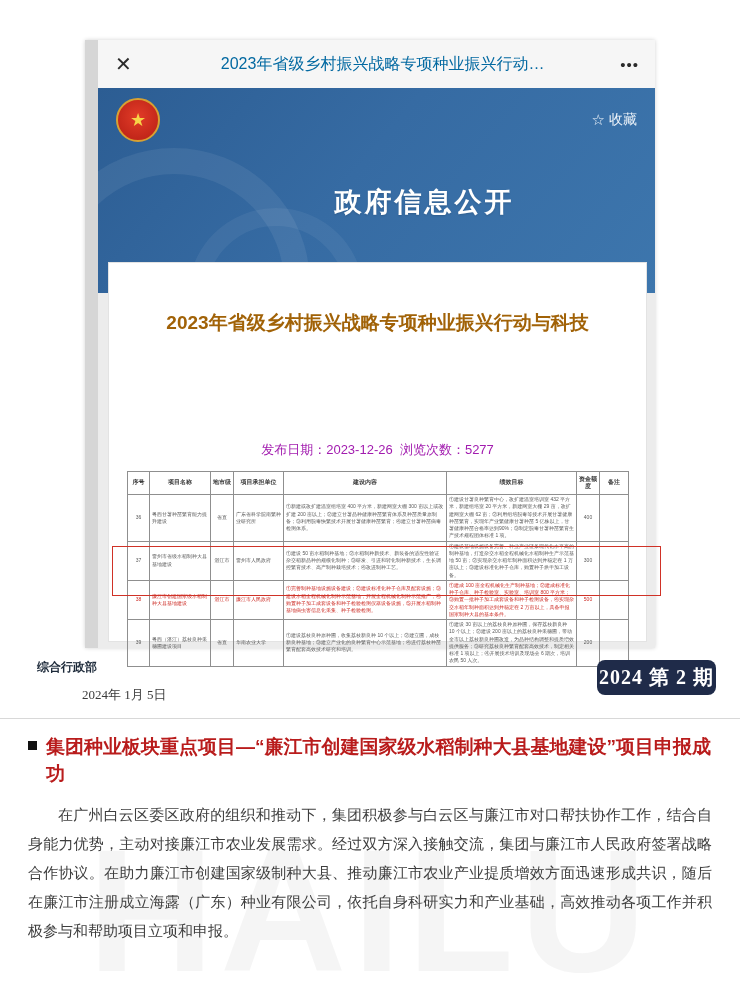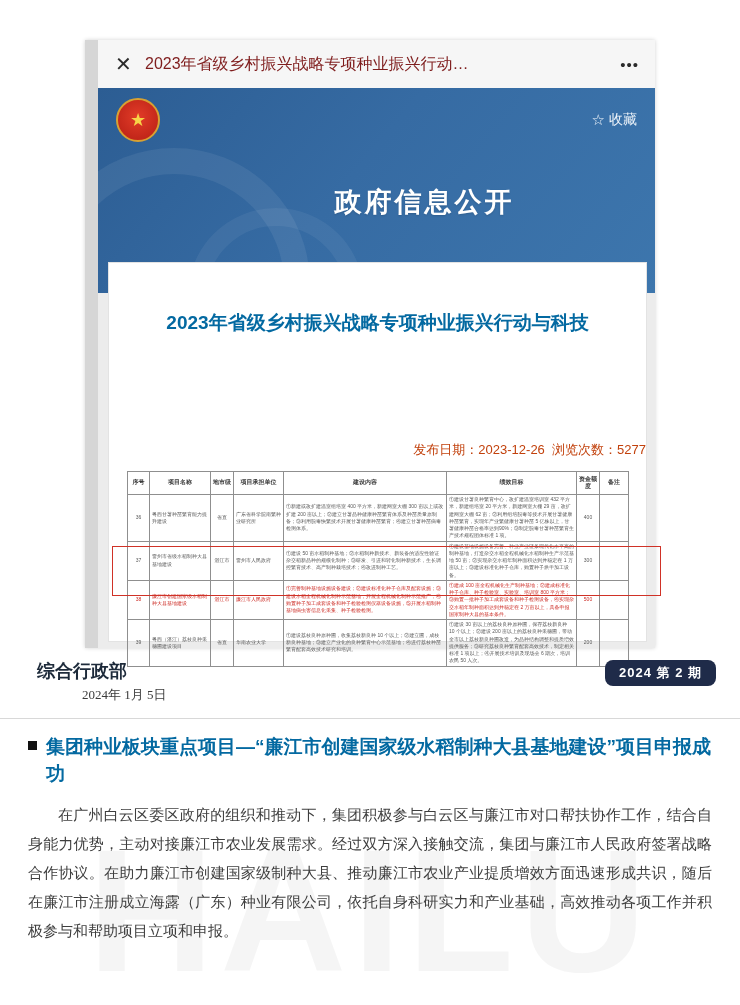--- a/index.html
+++ b/index.html
@@ -8,21 +8,21 @@
 
   
   .shot{position:absolute;left:85px;top:40px;width:570px;height:608px;background:#ececec;
     box-shadow:0 0 4px rgba(0,0,0,.18);}
   .shot-leftstrip{position:absolute;left:0;top:0;width:13px;height:608px;background:#d6d6d6;}
   .shot-inner{position:absolute;left:13px;top:0;width:557px;height:608px;}
 
   .browser-bar{position:absolute;left:0;top:0;width:557px;height:48px;background:#f6f6f6;
     display:flex;align-items:center;}
   .close-x{font-size:20px;color:#2b2b2b;margin-left:17px;width:30px;}
-  .browser-title{flex:1;text-align:left;font-size:16px;color:#7f1d1d;white-space:nowrap;
+  .browser-title{flex:1;text-align:center;font-size:16px;color:#0369a1;white-space:nowrap;
     overflow:hidden;}
   .dots{font-size:15px;color:#2b2b2b;margin-right:16px;letter-spacing:1px;}
 
   .gov-header{position:absolute;left:0;top:48px;width:557px;height:205px;overflow:hidden;
     background:linear-gradient(130deg,#2c5d93 0%,#366ba3 45%,#3d76ad 100%);}
   .gov-header .deco1{position:absolute;left:-60px;top:60px;width:220px;height:220px;border-radius:50%;
     border:26px solid rgba(255,255,255,.07);}
   .gov-header .deco2{position:absolute;left:90px;top:120px;width:140px;height:140px;border-radius:50%;
     border:18px solid rgba(255,255,255,.06);}
   .gov-nav{position:absolute;left:0;top:8px;width:557px;height:48px;display:flex;align-items:center;}
@@ -30,49 +30,49 @@
     border:2px solid #d8a132;margin-left:18px;display:flex;align-items:center;justify-content:center;
     color:#f7d448;font-size:18px;line-height:1;}
   .site-name{color:#ffffff;font-size:17px;font-weight:bold;margin-left:11px;letter-spacing:1px;}
   .fav{margin-left:auto;margin-right:18px;color:#eef4fa;font-size:14px;display:flex;align-items:center;gap:4px;}
   .fav .star{font-size:15px;}
   .banner-title{position:absolute;left:0;top:96px;width:653px;text-align:center;color:#ffffff;
     font-size:27px;font-weight:bold;letter-spacing:3px;text-shadow:0 1px 2px rgba(0,0,0,.15);}
 
   .card{position:absolute;left:10px;top:222px;width:537px;height:378px;background:#ffffff;
     border:1px solid #e3e3e3;}
-  .card-title{position:absolute;left:12px;top:38px;width:513px;text-align:center;color:#0369a1;
+  .card-title{position:absolute;left:12px;top:38px;width:513px;text-align:center;color:#a16207;
     font-size:19px;font-weight:bold;line-height:44px;}
-  .meta-line{position:absolute;left:0;top:178px;width:537px;text-align:right;color:#c2410c;font-size:13px;}
+  .meta-line{position:absolute;left:0;top:178px;width:537px;text-align:center;color:#a21caf;font-size:13px;}
 
   table.proj{position:absolute;left:18px;top:208px;width:501px;border-collapse:collapse;
     table-layout:fixed;}
   table.proj th,table.proj td{border:0.5px solid #8f8f8f;padding:1px 2px;vertical-align:middle;
     overflow:hidden;}
   table.proj th{font-size:6px;color:#3a3a3a;font-weight:bold;text-align:center;height:20px;line-height:1.2;}
   table.proj td{font-size:5px;color:#5a5a5a;line-height:1.45;text-align:left;}
   table.proj td:nth-child(1),table.proj td:nth-child(3),table.proj td:nth-child(7),
   table.proj td:nth-child(8){text-align:center;}
   table.proj tr.hl td{color:#cc2b24;}
   .red-annotation{position:absolute;left:14px;top:506px;width:547px;height:48px;
     border:1.5px solid #d03227;pointer-events:none;}
 
   
   .dept{position:absolute;left:37px;top:659px;font-family:Liberation Serif, serif;font-weight:bold;
-    font-size:18px;color:#1d2a3a;}
+    font-size:12px;color:#1d2a3a;}
   .dept-date{position:absolute;left:37px;top:686px;font-family:"Liberation Serif",serif;
     font-size:13px;color:#3c3c3c;margin-left:45px;}
   .issue-badge{position:absolute;right:24px;top:660px;background:#1f2b49;color:#ffffff;
-    font-family:Liberation Sans, sans-serif;font-weight:bold;font-size:13px;border-radius:8px;
-    padding:4px 14px;letter-spacing:1px;}
+    font-family:Liberation Serif, serif;font-weight:bold;font-size:20px;border-radius:8px;
+    padding:4px 2px;letter-spacing:1px;}
   .divider{position:absolute;left:0;top:718px;width:740px;height:1px;background:#d8d8d8;}
 
   
   .article{position:absolute;left:28px;top:734px;width:684px;z-index:1;}
-  .headline{display:flex;align-items:baseline;font-size:19px;font-weight:bold;color:#0369a1;
+  .headline{display:flex;align-items:baseline;font-size:19px;font-weight:bold;color:#b91c1c;
     line-height:1.4;}
   .bullet{width:9px;height:9px;background:#111;display:inline-block;margin-right:9px;flex:none;
     position:relative;top:-3px;}
   .article p{margin:13px 0 0 0;font-size:15px;color:#3e3e3e;line-height:29px;text-indent:2em;
     text-align:justify;}
   .watermark{position:absolute;left:20px;top:810px;width:700px;text-align:center;z-index:0;
     font-size:175px;font-weight:bold;color:rgba(120,120,120,0.07);letter-spacing:6px;
     font-family:"Liberation Sans",sans-serif;pointer-events:none;user-select:none;}
 </style>
 </head>

